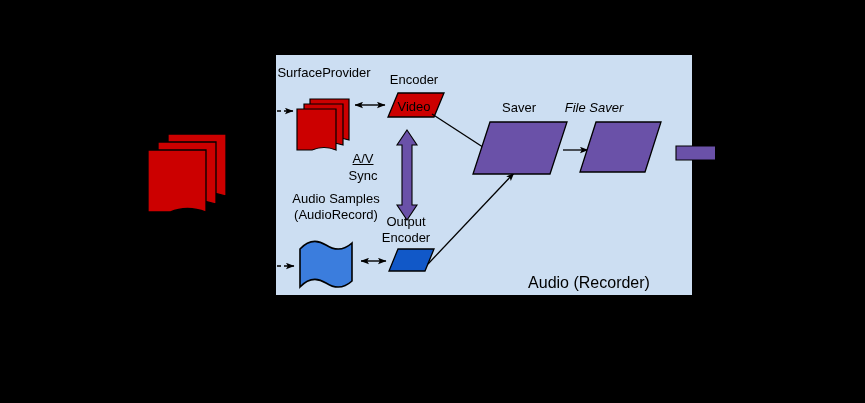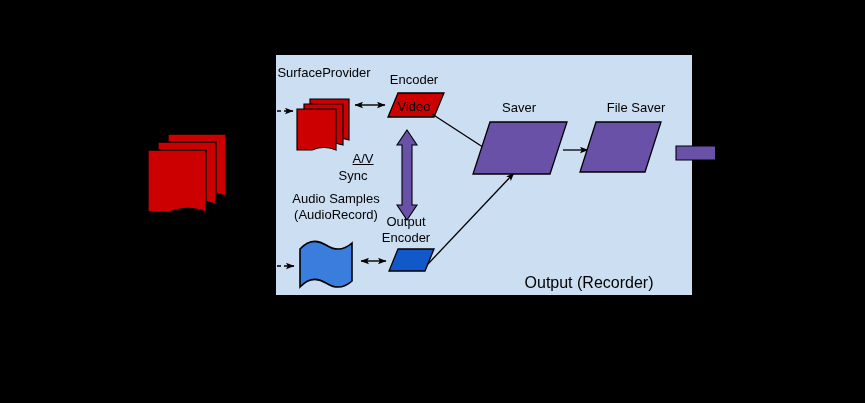--- a/index.html
+++ b/index.html
@@ -99,27 +99,27 @@
       <ellipse cx="773" cy="137" rx="25" ry="11" fill="#FFFFFF" stroke="#000000" stroke-width="1.2"></ellipse>
     </g>
   </svg>
 
   <div class="lbl" style="left:276px; top:65px; width:96px;">SurfaceProvider</div>
 
   <div class="lbl" style="left:378px; top:55px; width:72px;margin-top:44px;">Video</div>
   <div class="lbl" style="left:378px; top:72px; width:72px;">Encoder</div>
 
   <div class="lbl" style="left:340px; top:151px; width:46px;text-decoration:underline;">A/V</div>
-  <div class="lbl" style="left:330px; top:168px; width:46px;">Sync</div>
+  <div class="lbl" style="left:340px; top:168px; width:46px;">Sync</div>
 
   <div class="lbl" style="left:280px; top:207px; width:112px;">(AudioRecord)</div>
   <div class="lbl" style="left:280px; top:191px; width:112px;">Audio Samples</div>
 
   <div class="lbl" style="left:370px; top:214px; width:72px;">Output</div>
   <div class="lbl" style="left:370px; top:230px; width:72px;">Encoder</div>
 
   <div class="lbl" style="left:478px; top:100px; width:82px;">Saver</div>
 
-  <div class="lbl" style="left:592px; top:100px; width:88px;">File Saver</div>
+  <div class="lbl" style="left:550px; top:100px; width:88px;font-style:italic;">File Saver</div>
 
-  <div class="lbl big" style="left:493px; top:273px; width:192px;">Output (Recorder)</div>
+  <div class="lbl big" style="left:493px; top:273px; width:192px;">Audio (Recorder)</div>
 
 </div>
 
 </body></html>

